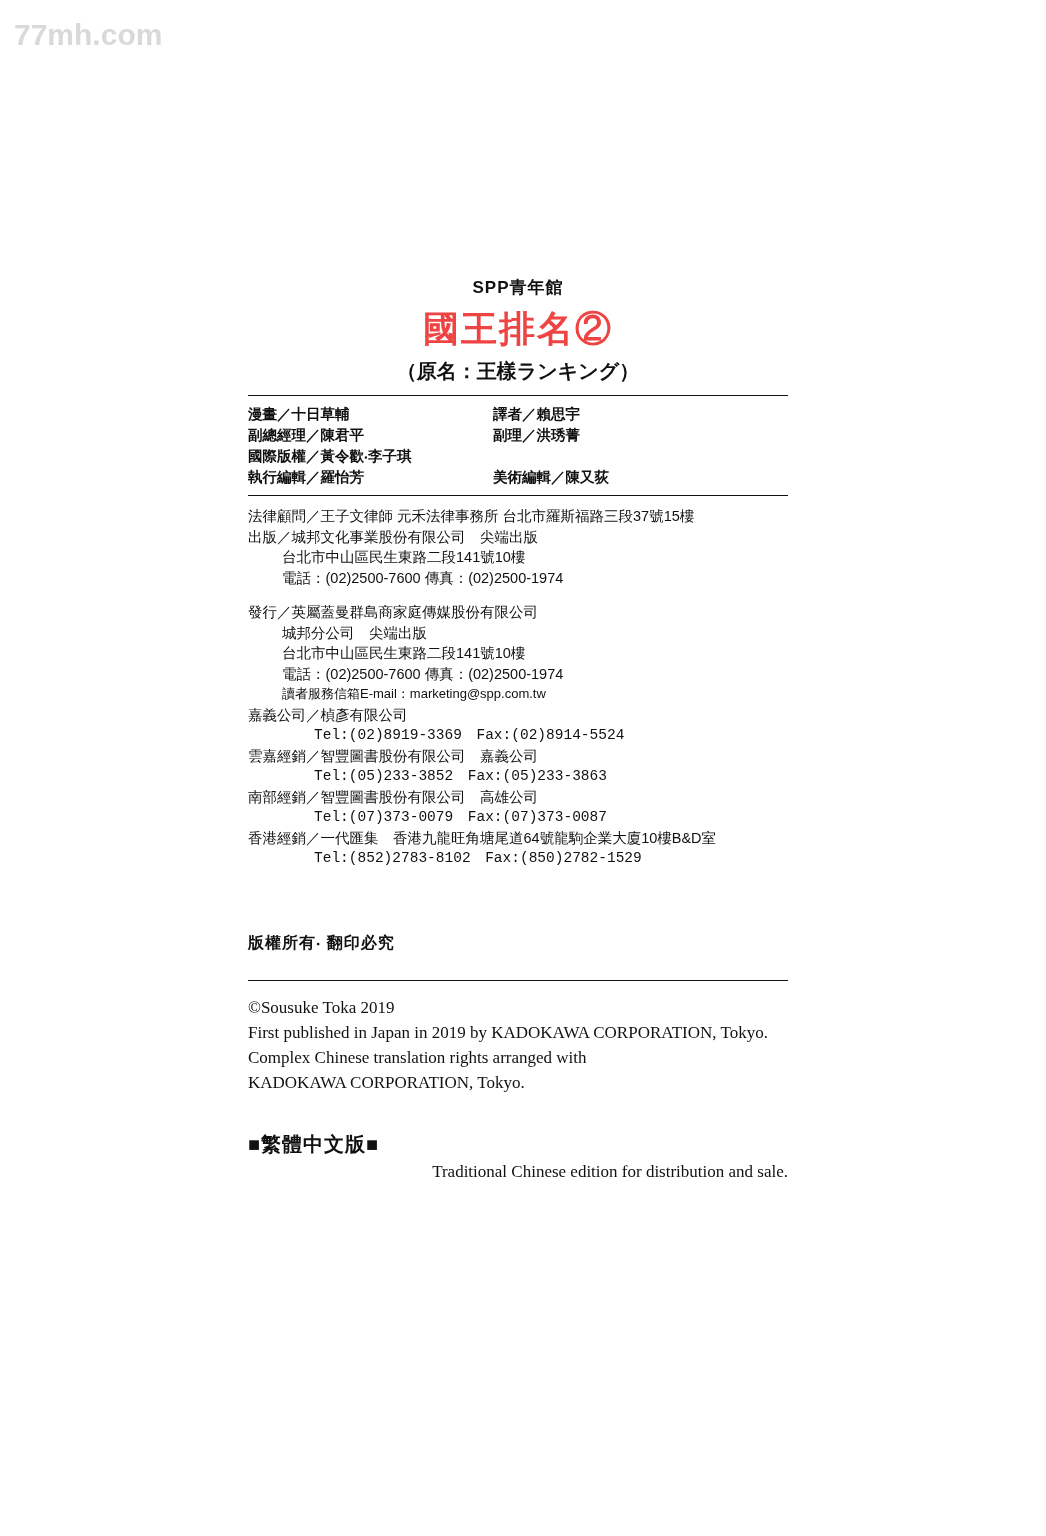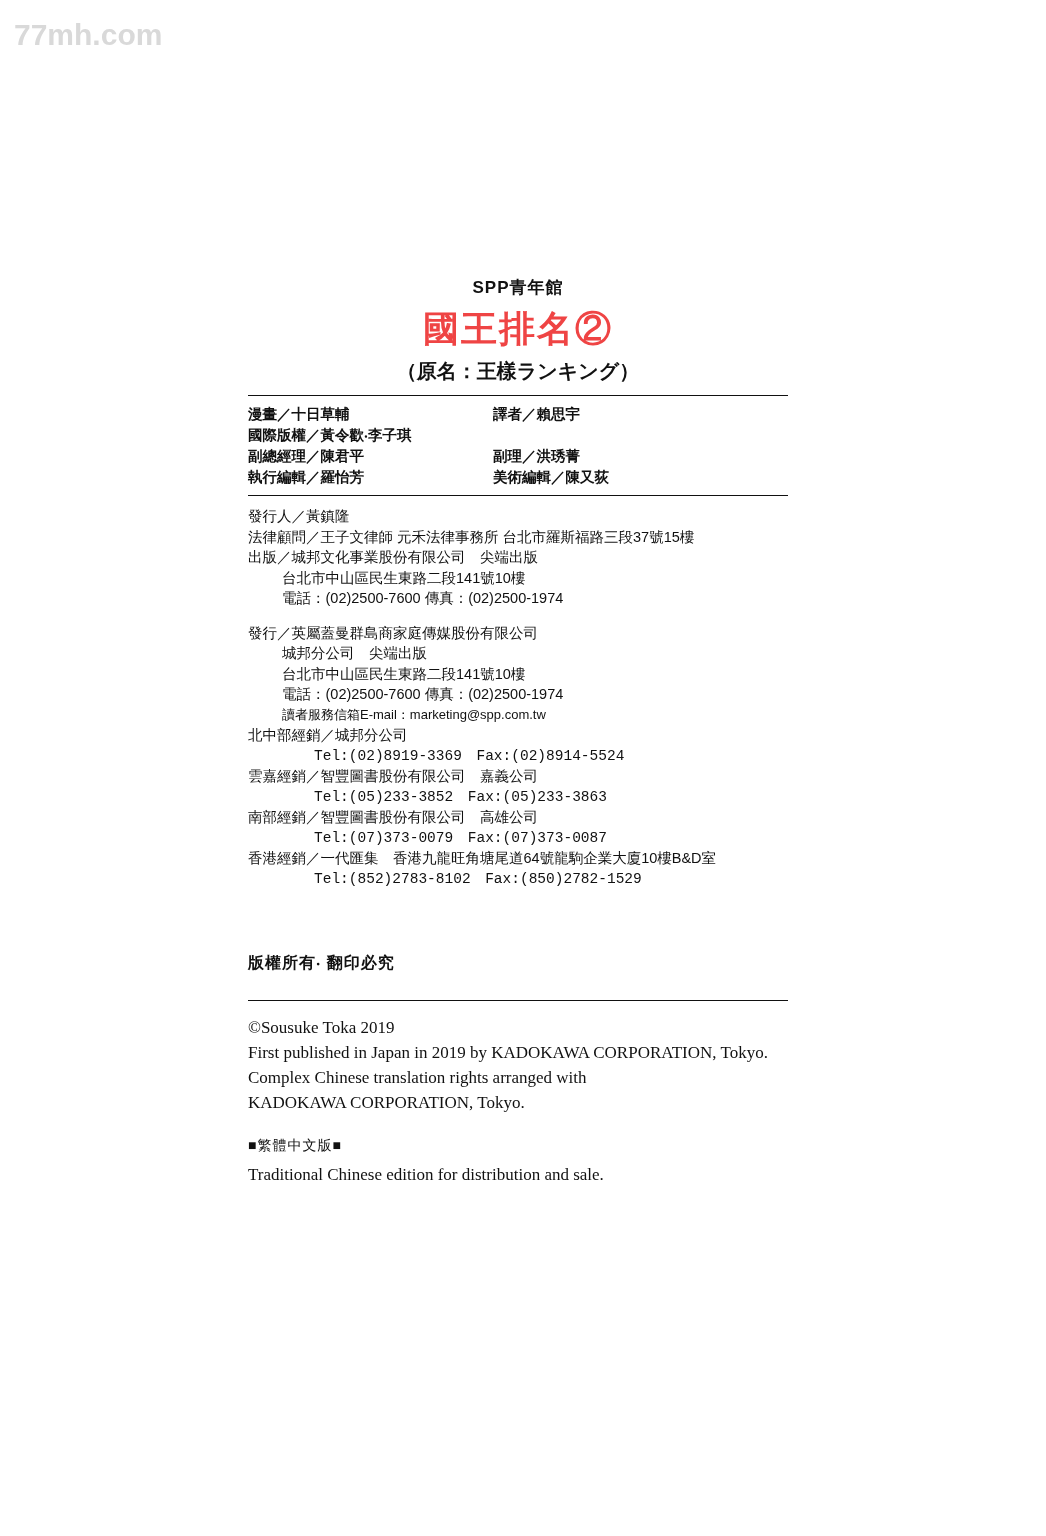--- a/index.html
+++ b/index.html
@@ -132,29 +132,30 @@
 
   .eng {
     font-family: "Liberation Serif", serif;
     font-size: 17px;
     line-height: 25px;
     color: #111;
   }
   .eng .line { white-space: nowrap; }
 
   .edition-mark {
-    margin-top: 22px;
-    font-size: 14px;
-    font-weight: normal;
+    margin-top: 36px;
+    font-size: 20px;
+    font-weight: bold;
     letter-spacing: 1px;
   }
   .edition-note {
-    margin-top: 10px;
+    margin-top: 4px;
     font-family: "Liberation Serif", serif;
     font-size: 17px;
+    text-align: right;
   }
   .small-email {
     font-size: 13px;
   }
 </style>
 </head>
 <body>
 
 <div class="page">
 
@@ -167,52 +168,51 @@
     <div class="orig-title">（原名：王樣ランキング）</div>
 
     <hr class="rule">
 
     <div class="staff">
       <div class="staff-row">
         <div class="staff-col-left">漫畫／十日草輔</div>
         <div class="staff-col-right">譯者／賴思宇</div>
       </div>
       <div class="staff-row">
+        <div class="staff-col-left">副總經理／陳君平</div>
+        <div class="staff-col-right">副理／洪琇菁</div>
+      </div>
+      <div class="staff-row">
         <div class="staff-col-left">國際版權／黃令歡‧李子琪</div>
         <div class="staff-col-right"></div>
       </div>
       <div class="staff-row">
-        <div class="staff-col-left">副總經理／陳君平</div>
-        <div class="staff-col-right">副理／洪琇菁</div>
-      </div>
-      <div class="staff-row">
         <div class="staff-col-left">執行編輯／羅怡芳</div>
         <div class="staff-col-right">美術編輯／陳又荻</div>
       </div>
     </div>
 
     <hr class="rule-thin">
 
     <div class="publisher">
-      <div class="line">發行人／黃鎮隆</div>
       <div class="line">法律顧問／王子文律師 元禾法律事務所 台北市羅斯福路三段37號15樓</div>
       <div class="line">出版／城邦文化事業股份有限公司　尖端出版</div>
       <div class="line indent1">台北市中山區民生東路二段141號10樓</div>
       <div class="line indent1">電話：(02)2500-7600 傳真：(02)2500-1974</div>
     </div>
 
     <div class="gap"></div>
 
     <div class="dist">
       <div class="line">發行／英屬蓋曼群島商家庭傳媒股份有限公司</div>
       <div class="line indent1">城邦分公司　尖端出版</div>
       <div class="line indent1">台北市中山區民生東路二段141號10樓</div>
       <div class="line indent1">電話：(02)2500-7600 傳真：(02)2500-1974</div>
       <div class="line indent1 small-email">讀者服務信箱E-mail：marketing@spp.com.tw</div>
-      <div class="line">北中部經銷／城邦分公司</div>
+      <div class="line">嘉義公司／楨彥有限公司</div>
       <div class="line indent2">Tel:(02)8919-3369　Fax:(02)8914-5524</div>
       <div class="line">雲嘉經銷／智豐圖書股份有限公司　嘉義公司</div>
       <div class="line indent2">Tel:(05)233-3852　Fax:(05)233-3863</div>
       <div class="line">南部經銷／智豐圖書股份有限公司　高雄公司</div>
       <div class="line indent2">Tel:(07)373-0079　Fax:(07)373-0087</div>
       <div class="line">香港經銷／一代匯集　香港九龍旺角塘尾道64號龍駒企業大廈10樓B&amp;D室</div>
       <div class="line indent2">Tel:(852)2783-8102　Fax:(850)2782-1529</div>
     </div>
 
     <div class="rights-note">版權所有‧ 翻印必究</div>

